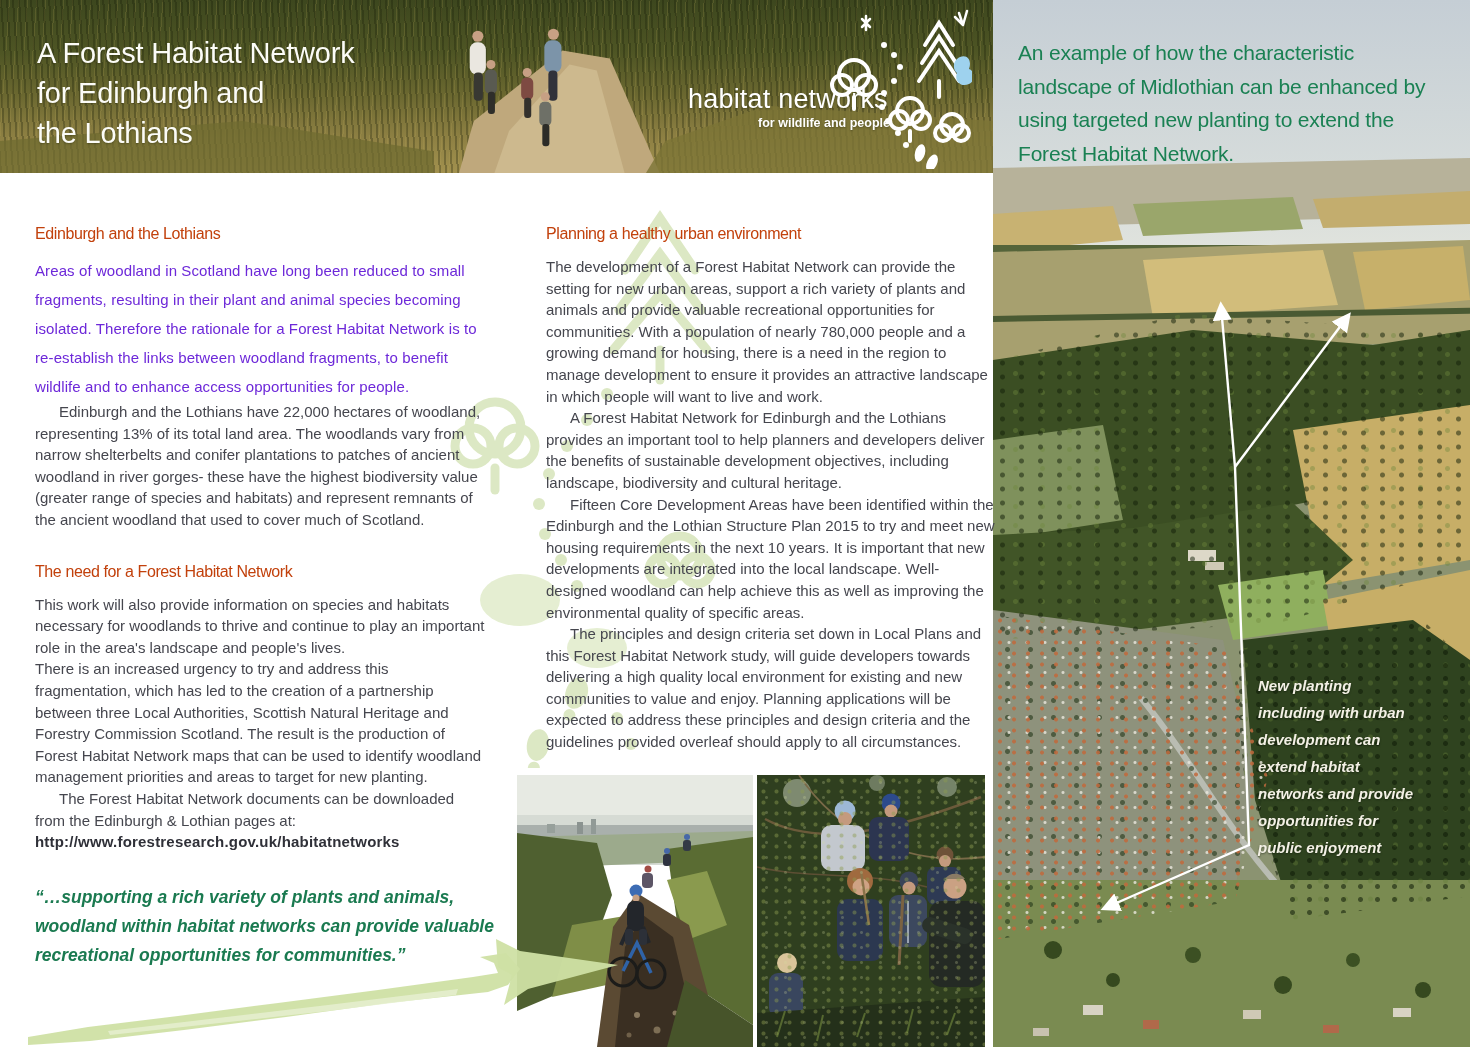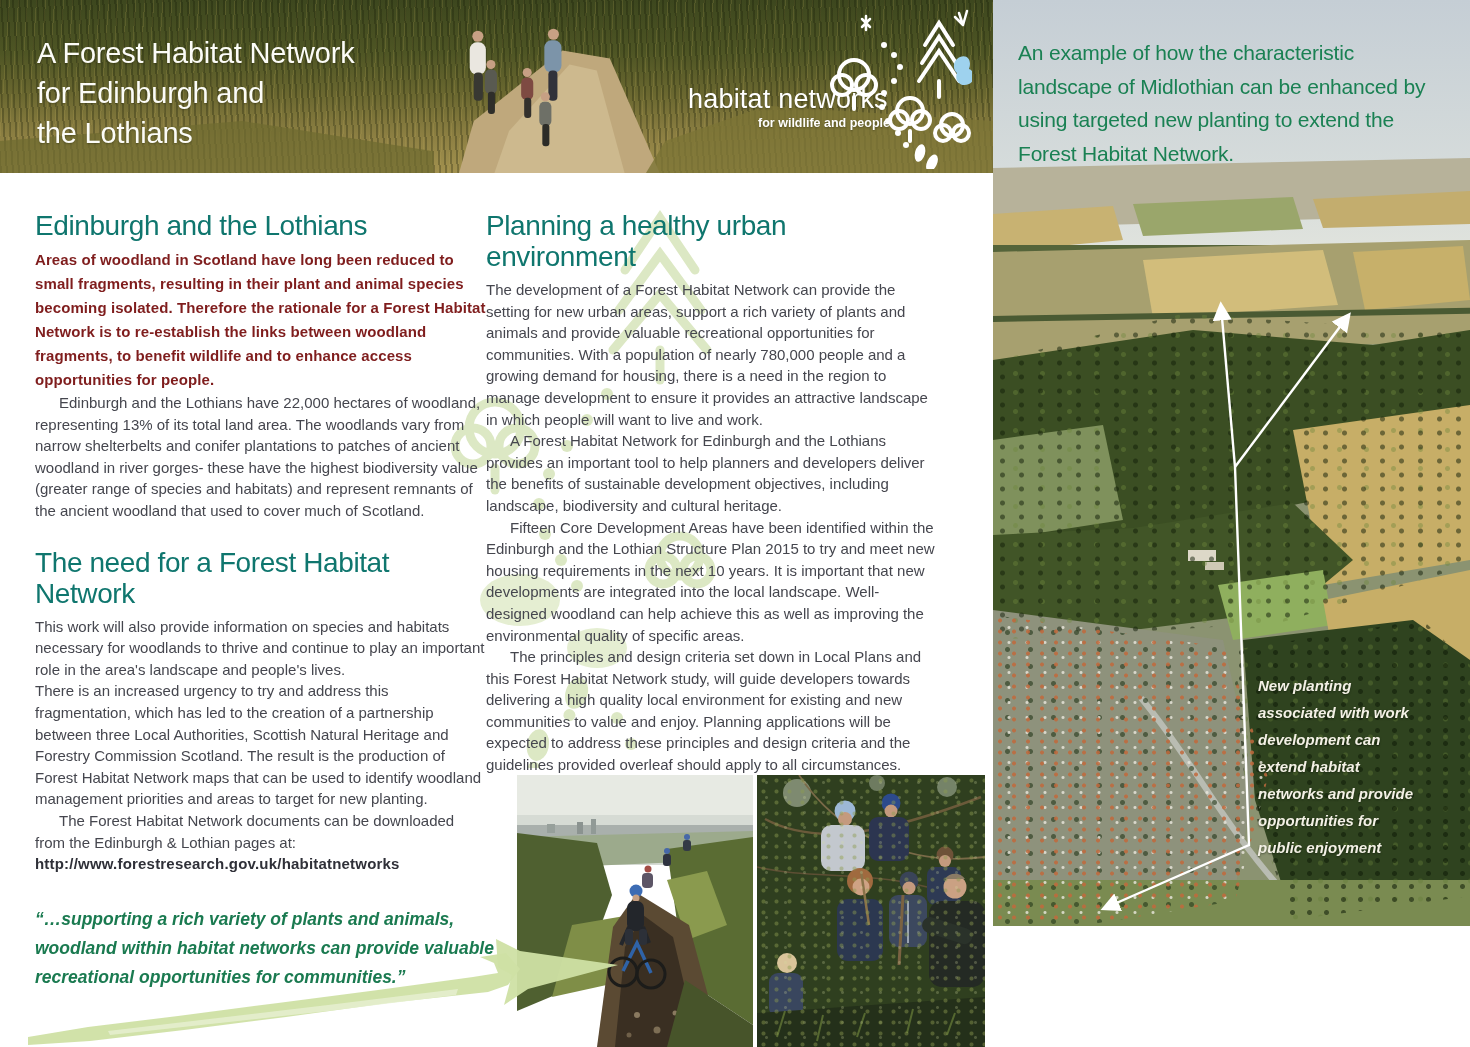--- a/index.html
+++ b/index.html
@@ -19,45 +19,45 @@
   .logo .nm{font-size:27px;font-weight:400;letter-spacing:.2px;text-shadow:0 1px 2px rgba(30,30,10,.4);}
   .logo .tg{font-size:12.5px;font-weight:bold;text-align:right;margin-top:1px;text-shadow:0 1px 2px rgba(30,30,10,.4);}
   .logo-ill{position:absolute;left:822px;top:5px;width:150px;height:164px;}
 
   
   .watermark{position:absolute;left:425px;top:178px;width:340px;height:590px;z-index:0;}
 
   
   .col{position:absolute;z-index:2;width:452px;color:#45464e;font-size:15px;line-height:21.6px;}
   .col-left{left:35px;top:202px;}
-  .col-mid{left:486px;top:202px;}
-  h2{margin:8px 0 7px 0;color:#0f766e;font-size:28px;font-weight:500;letter-spacing:-.4px;line-height:31px;}
+  .col-mid{left:546px;top:202px;}
+  h2{margin:16px 0 7px 0;color:#c2410c;font-size:16px;font-weight:500;letter-spacing:-.4px;line-height:31px;}
   h2.second{margin-top:25px;}
   .col p{margin:0;}
-  .lead{font-weight:bold;color:#7f1d1d;line-height:24px;letter-spacing:.1px;}
+  .lead{font-weight:normal;color:#6d28d9;line-height:29px;letter-spacing:.1px;}
   .indent{text-indent:24px;}
   .url{font-weight:bold;color:#2f3038;letter-spacing:.2px;text-decoration:none;display:block;}
   .quote{margin-top:30px;width:472px;color:#1a7a50;font-style:italic;font-weight:bold;
          font-size:17.5px;line-height:29px;position:relative;z-index:3;}
 
   
   .brush{position:absolute;left:28px;top:893px;width:612px;height:154px;z-index:2;}
 
   
   .photo{position:absolute;top:775px;height:272px;overflow:hidden;z-index:1;}
   .photo-bike{left:517px;width:236px;}
   .photo-group{left:757px;width:228px;}
   .photo svg{position:absolute;inset:0;}
   .grp-tex{position:absolute;inset:0;
     background-image:radial-gradient(circle,rgba(140,155,80,.45) 0 1.5px,rgba(0,0,0,0) 2.5px),
                      radial-gradient(circle,rgba(210,220,160,.25) 0 1px,rgba(0,0,0,0) 2px);
     background-size:13px 11px,19px 15px;}
 
   
-  .right-panel{position:absolute;left:993px;top:0;width:477px;height:926px;overflow:hidden;background:#8b9371;}
+  .right-panel{position:absolute;left:993px;top:0;width:477px;height:1047px;overflow:hidden;background:#8b9371;}
   .aerial{position:absolute;inset:0;}
   .forest-tex{position:absolute;left:0;top:300px;width:477px;height:340px;
     clip-path:polygon(0 18%,40% 4%,100% 10%,100% 78%,60% 95%,0 100%);
     background-image:radial-gradient(circle,rgba(18,30,8,.5) 0 2px,rgba(0,0,0,0) 3px),
                      radial-gradient(circle,rgba(110,135,60,.4) 0 2px,rgba(0,0,0,0) 3px);
     background-size:19px 14px,27px 19px;background-position:0 0,9px 7px;}
   .forest-tex2{position:absolute;left:240px;top:620px;width:237px;height:300px;
     clip-path:polygon(0 10%,80% 0,100% 15%,100% 92%,25% 100%,5% 55%);
     background-image:radial-gradient(circle,rgba(14,26,6,.55) 0 2px,rgba(0,0,0,0) 3px),
                      radial-gradient(circle,rgba(100,125,55,.4) 0 2px,rgba(0,0,0,0) 3px);
@@ -381,21 +381,21 @@
       </defs>
       <g stroke="#ffffff" stroke-width="2.4" fill="none">
         <line x1="242" y1="467" x2="228" y2="306" marker-end="url(#ah)"></line>
         <line x1="242" y1="467" x2="355" y2="316" marker-end="url(#ah)"></line>
         <polyline points="242,467 256,845 112,908" marker-end="url(#ah)"></polyline>
       </g>
     </svg>
 
     <div class="rp-note">
       <div>New planting</div>
-      <div>associated with work</div>
+      <div>including with urban</div>
       <div>development can</div>
       <div>extend habitat</div>
       <div>networks and provide</div>
       <div>opportunities for</div>
       <div>public enjoyment</div>
     </div>
   </div>
 
 </div>
 

